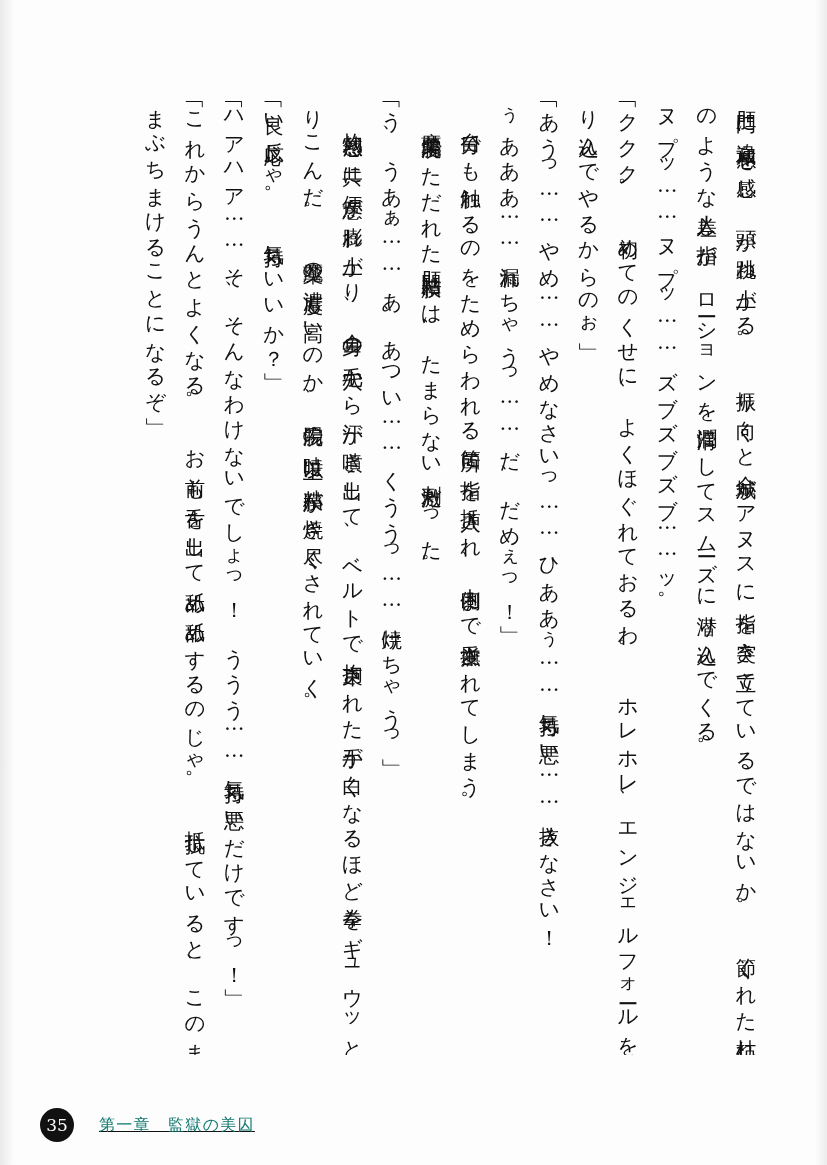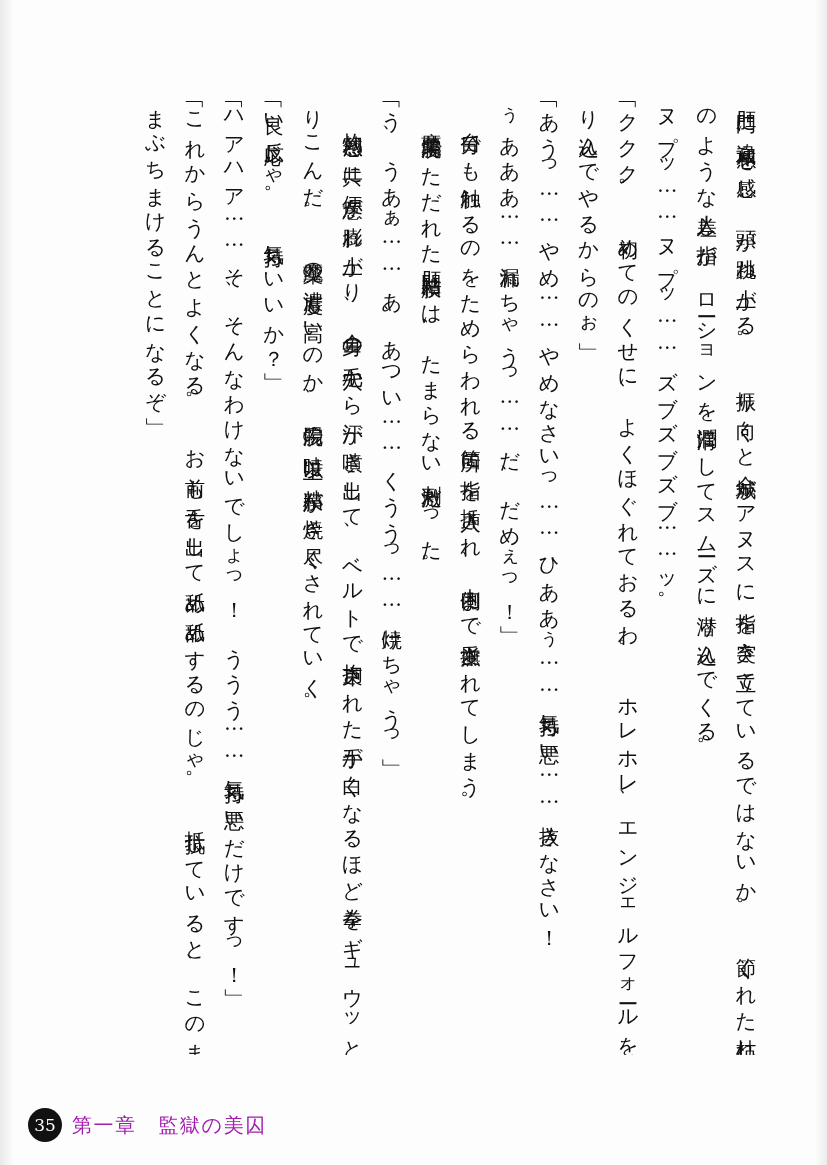--- a/index.html
+++ b/index.html
@@ -71,43 +71,44 @@
   .body-text p.no-indent {
     text-indent: 0;
   }
   .body-text p.dialogue {
     text-indent: 0;
   }
 
   
   .footer {
     position: absolute;
-    left: 28px;
+    left: 40px;
     bottom: 20px;
     height: 40px;
     display: flex;
     align-items: center;
-    gap: 10px;
+    gap: 25px;
+    text-decoration: underline;
   }
   .page-number-badge {
     width: 34px;
     height: 34px;
     border-radius: 50%;
     background: #111111;
     color: #ffffff;
     display: flex;
     align-items: center;
     justify-content: center;
     font-size: 17px;
     font-family: "DejaVu Serif", "Liberation Serif", serif;
     letter-spacing: 0;
   }
   .running-head {
-    font-size: 20px;
-    color: #a21caf;
+    font-size: 16px;
+    color: #0f766e;
     letter-spacing: 0.08em;
     font-family: "DejaVu Serif", "Liberation Serif", serif;
   }
 </style>
 </head>
 <body>
 
 <div class="page">
 
   <div class="body-text">

